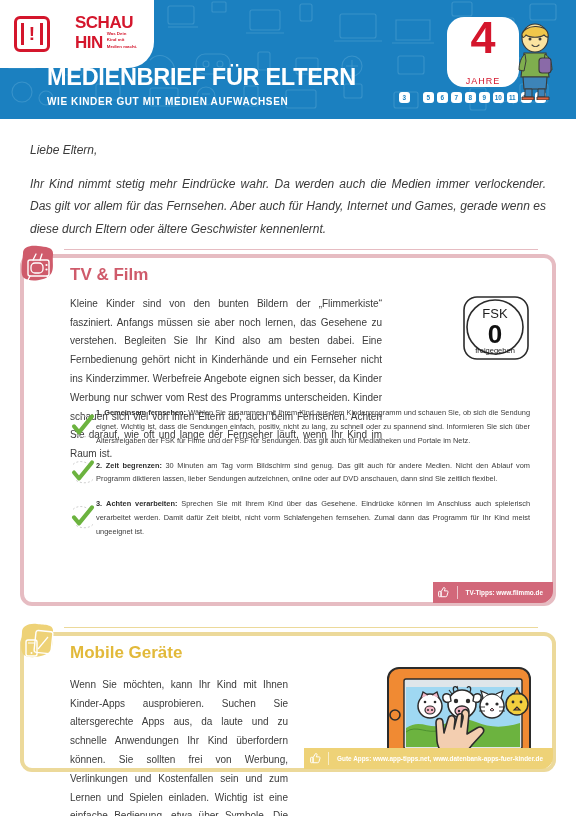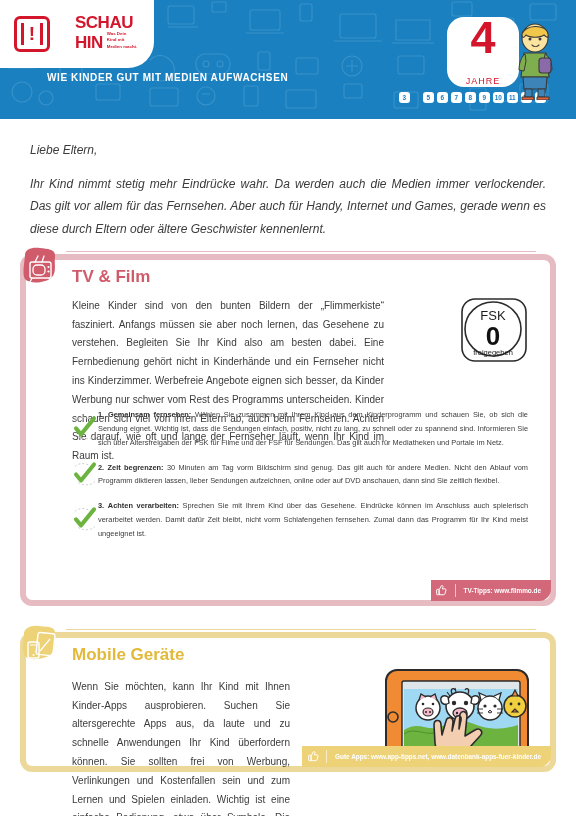--- a/index.html
+++ b/index.html
@@ -100,21 +100,21 @@
   .intro{padding:20px 30px 0 30px;}
   .intro p{
     margin:0;font-style:italic;font-size:12px;line-height:1.85;color:#3b3b3b;
     text-align:justify;
   }
   .intro .salut{margin-bottom:12px;}
 
   
   .panel{
     position:relative;margin:0 20px;
-    border:6px solid #0ea5e9;border-radius:12px;
+    border:4px solid #0ea5e9;border-radius:12px;
     box-sizing:border-box;
   }
   .panel-tv{margin-top:14px;height:352px;border-color:#e6bcc2;}
   .panel-mobile{margin-top:26px;height:140px;border-color:#ecd99a;}
 
   .sec-icon{
     position:absolute;left:-6px;top:-13px;
     width:40px;height:40px;z-index:4;
   }
   .sec-head{
@@ -236,20 +236,21 @@
               <span>Was Dein</span><br>
               <span>Kind mit</span><br>
               <span>Medien macht.</span>
             </span>
           </div>
         </div>
       </div>
     </div>
 
     <div class="hdr-title-wrap">
+      <div class="hdr-title">MEDIENBRIEF FÜR ELTERN</div>
       <div class="hdr-sub">WIE KINDER GUT MIT MEDIEN AUFWACHSEN</div>
     </div>
 
     <div class="age-card">
       <div class="age-num">4</div>
       <div class="age-lbl">JAHRE</div>
     </div>
 
     <svg class="kid" width="44" height="78" viewBox="0 0 44 78">
       <ellipse cx="21" cy="16" rx="13" ry="14" fill="#fbe3a0" stroke="#3a3a3a" stroke-width="1.1"></ellipse>

